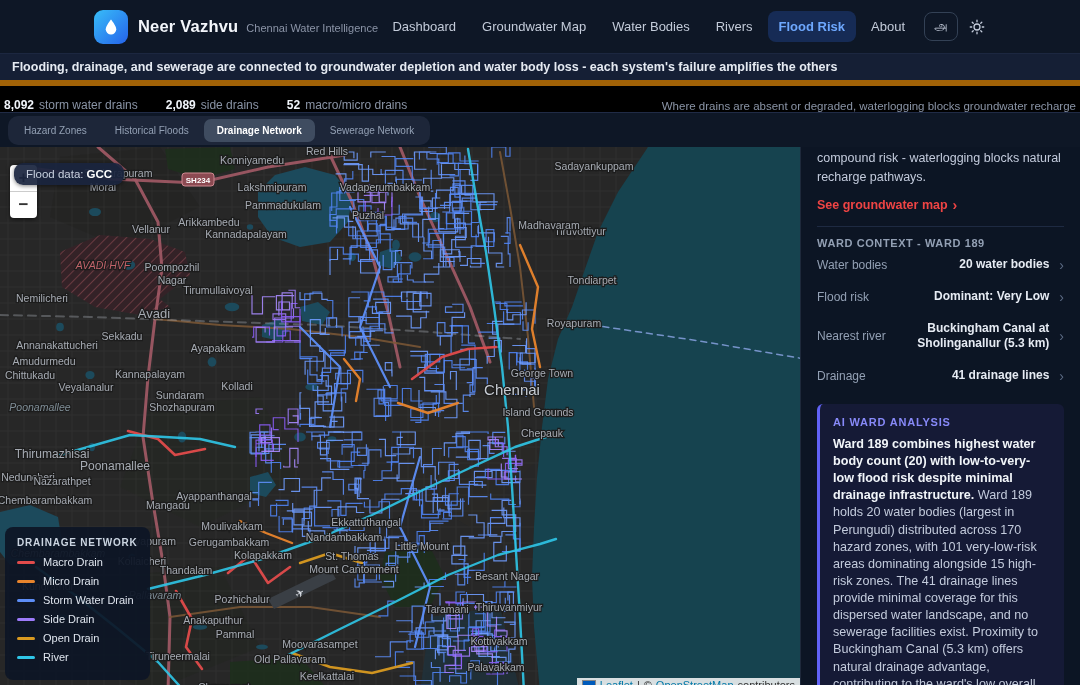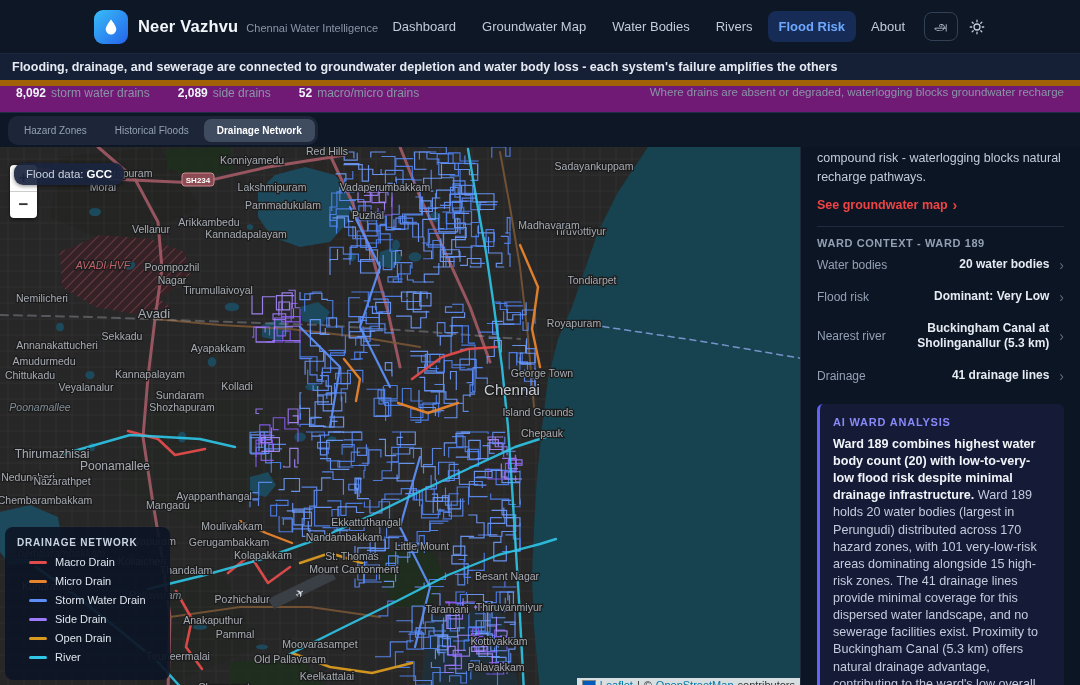--- a/index.html
+++ b/index.html
@@ -12,22 +12,22 @@
   .brand .t{color:#f3f6fb;font-size:16.5px;font-weight:bold;letter-spacing:.2px;}
   .brand .s{color:#8b94a7;font-size:11px;}
   nav{margin-left:auto;display:flex;align-items:center;gap:4px;}
   .nav-it{color:#c3cbd9;font-size:13px;padding:8px 11px;border-radius:8px;cursor:pointer;white-space:nowrap;}
   .nav-it.active{background:rgba(43,98,209,.28);color:#6ea8fe;font-weight:600;}
   .iconbtn{width:32px;height:27px;border:1px solid #334155;border-radius:8px;color:#c6cedd;
     display:flex;align-items:center;justify-content:center;font-size:12px;margin-left:8px;cursor:pointer;}
   .sunbtn{margin-left:10px;cursor:pointer;display:flex;align-items:center;}
   .banner{height:26px;background:#151f35;border-bottom:6px solid #a16207;display:flex;align-items:center;
     padding:0 12px;color:#e5eaf2;font-size:12.5px;font-weight:600;}
-  .stats{height:26px;background:#701a75;border-bottom:1px solid #202b46;display:flex;align-items:flex-start;
-    padding:0 16px;gap:28px;font-size:12px;}
+  .stats{height:26px;background:#000000;border-bottom:1px solid #202b46;display:flex;align-items:flex-end;
+    padding:0 4px;gap:28px;font-size:12px;}
   .stat b{color:#f1f5fb;font-weight:bold;margin-right:5px;}
   .stat span{color:#8a94a6;}
   .stats .note{margin-left:auto;color:#8a94a6;font-size:11.5px;}
   .tabsrow{height:34px;background:#0e1726;display:flex;align-items:center;padding:0 8px;}
   .tabs{display:inline-flex;background:#1d2639;border-radius:10px;padding:3px;gap:2px;}
   .tab{padding:6px 13px;border-radius:7px;font-size:10px;color:#93a0b4;cursor:pointer;white-space:nowrap;}
   .tab.active{background:#3f4c60;color:#fff;font-weight:600;}
   .main{display:flex;height:545px;position:relative;}
   .map{width:800px;height:545px;position:relative;background:#272727;overflow:hidden;flex:none;}
   .map svg{display:block;}
@@ -35,21 +35,21 @@
     padding:5px 12px;font-size:11.5px;color:#c7d0de;z-index:30;box-shadow:0 1px 4px rgba(0,0,0,.5);}
   .floodpill b{color:#fff;font-weight:bold;margin-left:3px;}
   .zoomctl{position:absolute;left:10px;top:18px;width:27px;background:#fff;border-radius:4px;
     box-shadow:0 1px 4px rgba(0,0,0,.65);z-index:20;overflow:hidden;}
   .zoomctl div{height:26px;display:flex;align-items:center;justify-content:center;color:#333;
     font-size:17px;font-weight:bold;cursor:pointer;}
   .zoomctl div+div{border-top:1px solid #ccc;}
   .legend{position:absolute;left:5px;bottom:12px;background:rgba(13,21,38,.93);border-radius:8px;
     padding:10px 12px;z-index:30;}
   .legend h4{margin:0 0 8px;font-size:10px;color:#cbd5e1;letter-spacing:.8px;font-weight:bold;}
-  .leg-it{display:flex;align-items:center;gap:8px;margin:7px 12px;font-size:11px;color:#dfe5ee;}
+  .leg-it{display:flex;align-items:center;gap:8px;margin:7px 0;font-size:11px;color:#dfe5ee;}
   .leg-sw{width:18px;height:3px;border-radius:2px;flex:none;}
   .attrib{position:absolute;right:0;bottom:0;background:rgba(250,250,250,.85);font-size:11px;color:#333;
     padding:1px 5px;z-index:30;display:flex;align-items:center;gap:4px;}
   .attrib a{color:#0078A8;text-decoration:none;cursor:pointer;}
   .flag{width:12px;height:8px;display:inline-block;background:linear-gradient(#005BBB 50%,#FFD500 50%);border:.5px solid #888;}
   .side{width:280px;height:545px;background:#0c1524;border-left:1px solid #1e293b;box-sizing:border-box;
     padding:0 16px;overflow:hidden;}
   .side .intro{color:#c3cbdc;font-size:12.5px;line-height:1.55;padding-top:2px;}
   .side .gw-link{color:#ef4444;font-size:12.5px;font-weight:600;margin-top:9px;cursor:pointer;display:inline-flex;align-items:center;gap:5px;}
   .gw-link::after{content:"›";font-size:14px;}
@@ -107,20 +107,21 @@
       <span class="stat"><b>52</b><span>macro/micro drains</span></span>
     </span>
   <span class="note">Where drains are absent or degraded, waterlogging blocks groundwater recharge</span>
 </div>
 
 <div class="tabsrow">
   <div class="tabs" id="tabs">
       <div class="tab">Hazard Zones</div>
       <div class="tab">Historical Floods</div>
       <div class="tab active">Drainage Network</div>
+      <div class="tab">Sewerage Network</div>
     </div>
 </div>
 
 <div class="main">
   <div class="map" id="map">
     <svg id="mapsvg" width="800" height="545" viewBox="0 140 800 545">
         <rect x="0" y="140" width="800" height="545" fill="#272727"></rect>
         <polygon points="60,150 160,140 200,200 120,240 50,210" fill="#222220" fill-opacity="0.55" stroke="none"></polygon>
         <polygon points="400,400 500,380 540,450 470,520 400,480" fill="#2b2a26" fill-opacity="0.55" stroke="none"></polygon>
         <polygon points="150,400 260,390 300,470 200,520 120,480" fill="#242822" fill-opacity="0.55" stroke="none"></polygon>

